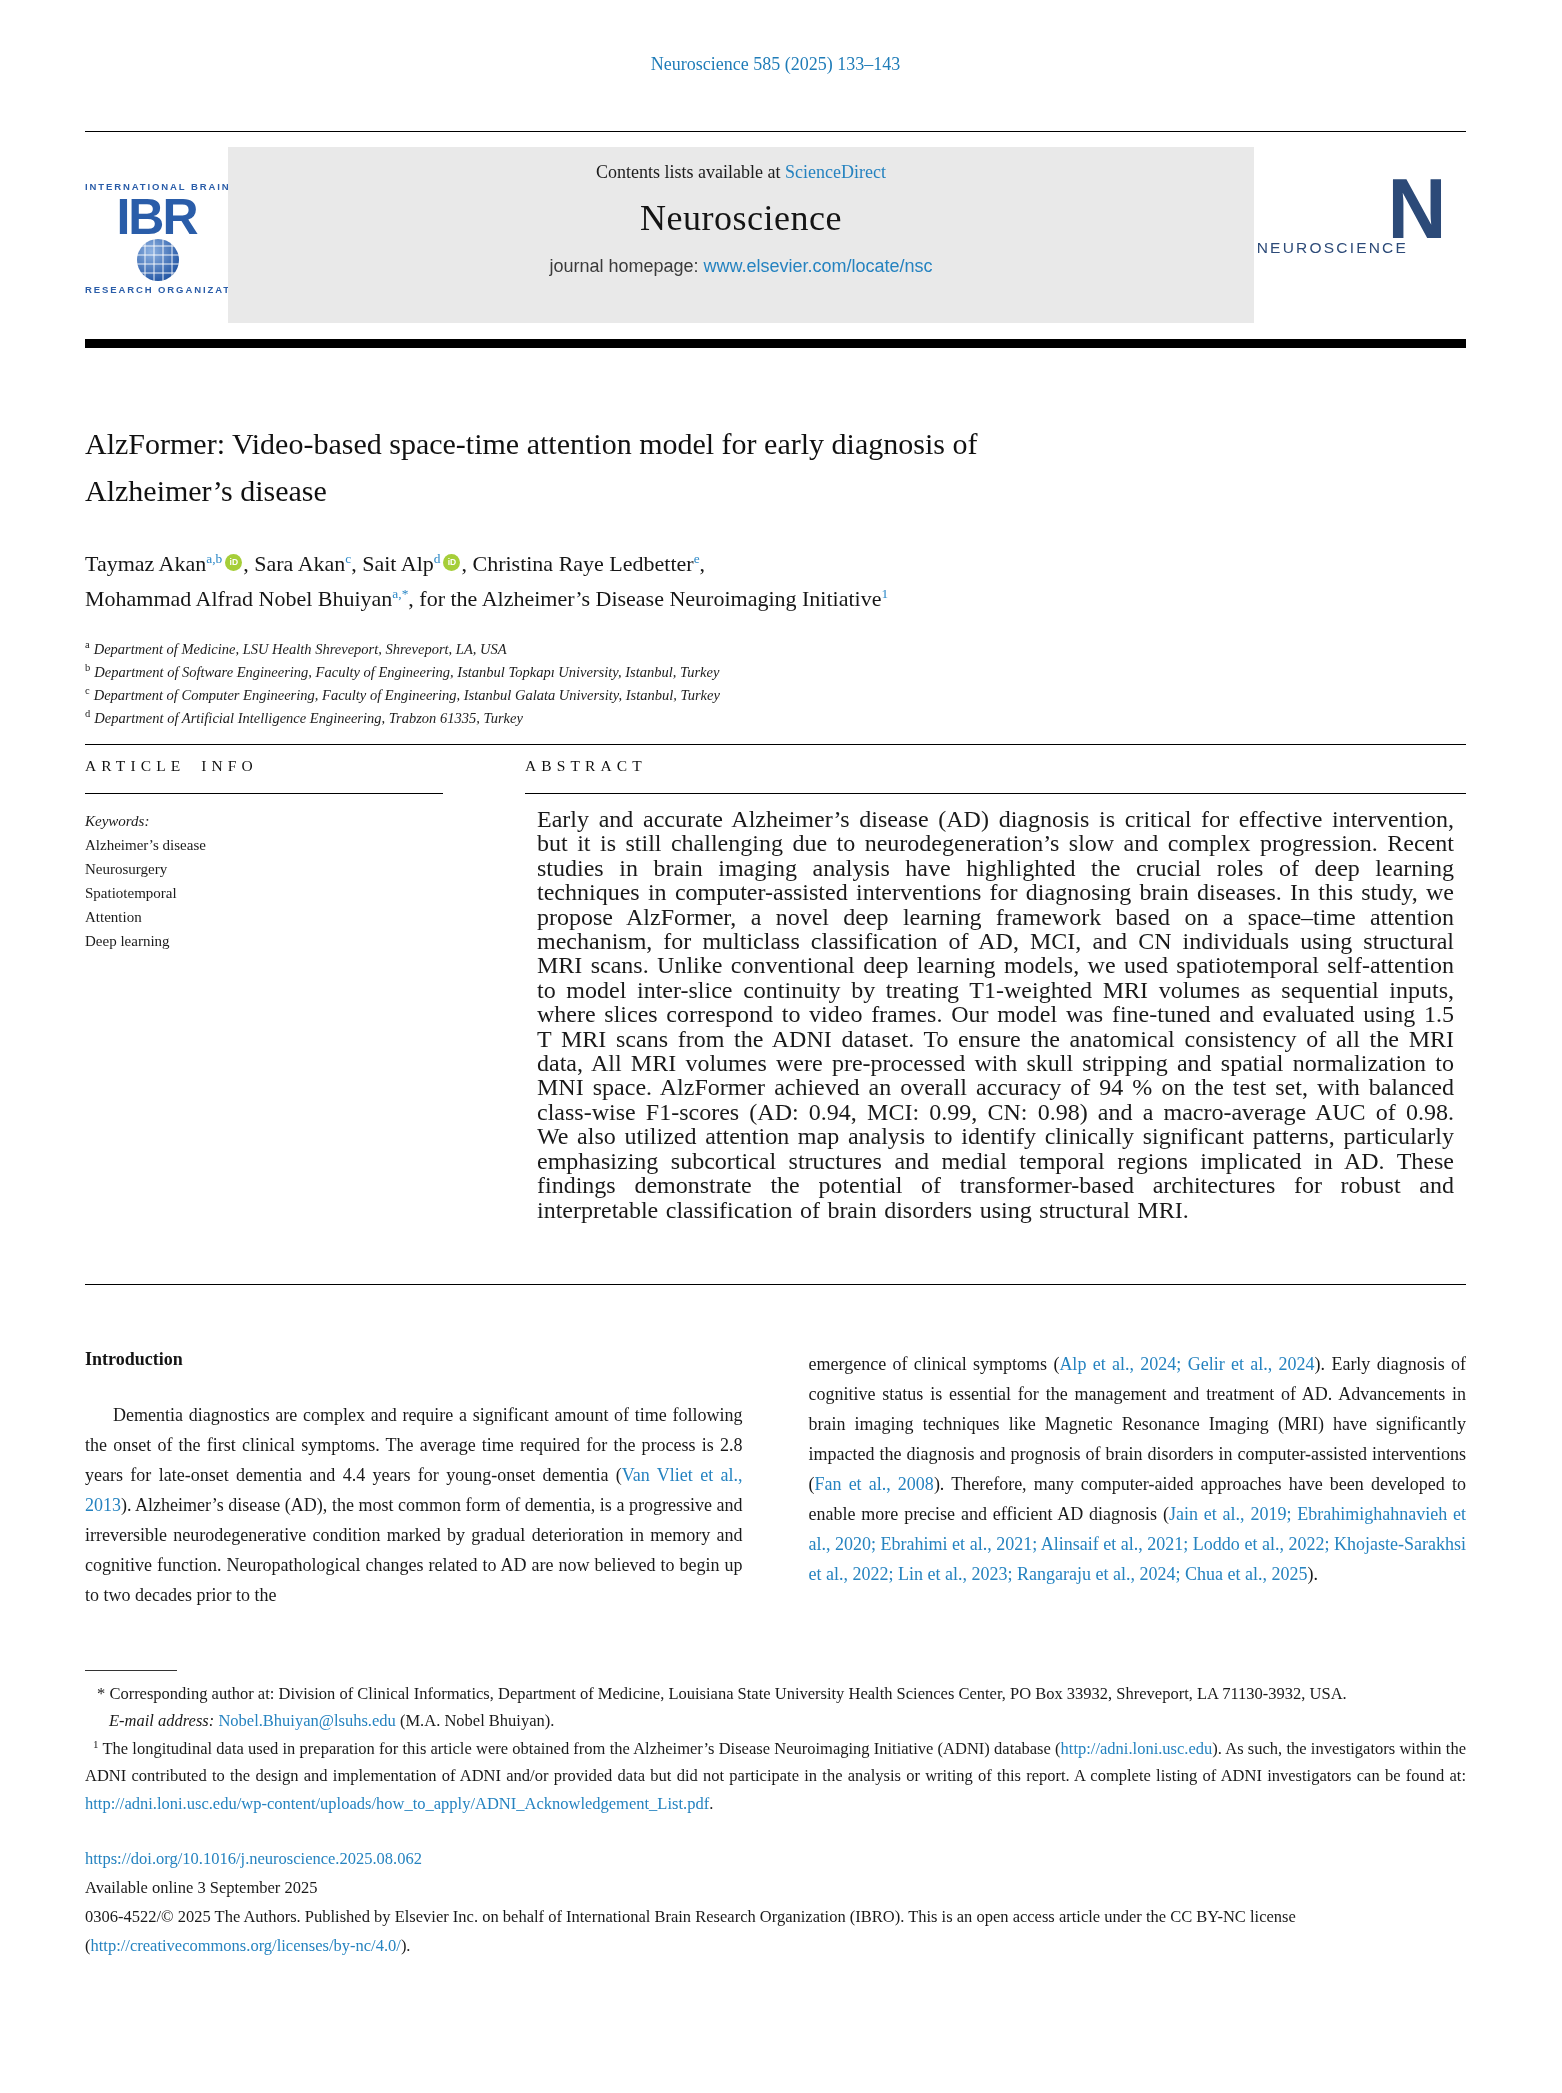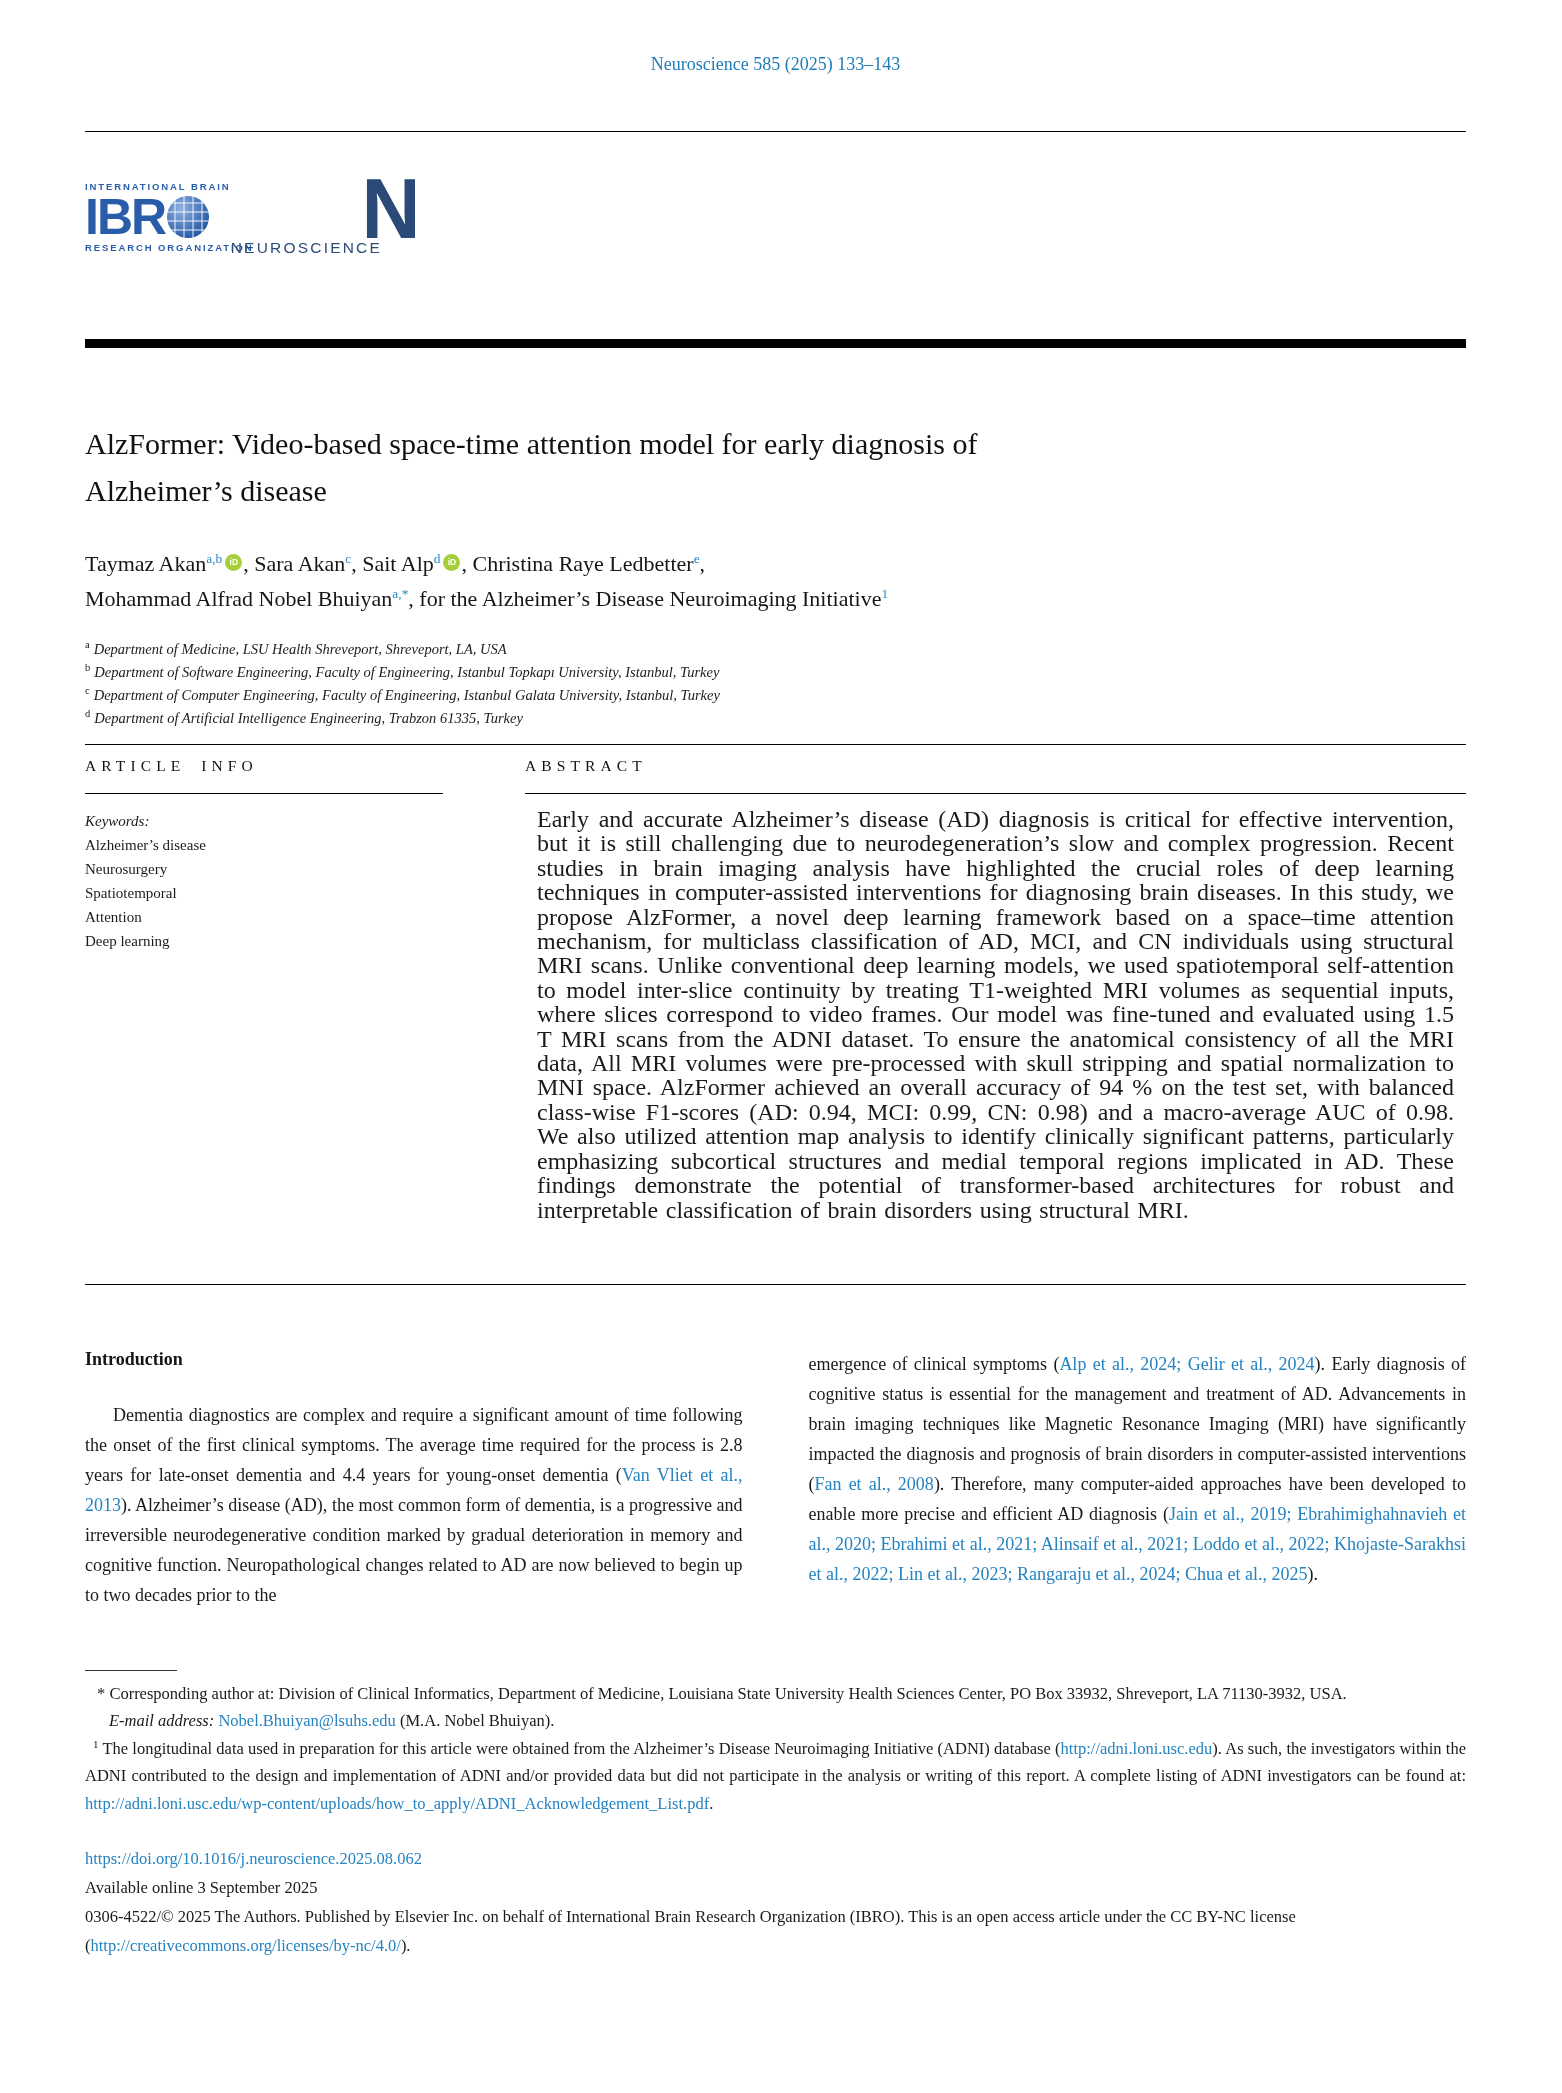--- a/index.html
+++ b/index.html
@@ -14,21 +14,21 @@
 
   
   .rule{border:none;border-top:1.5px solid #000;margin:0;}
   .rule-top{margin-top:56px;}
   .black-bar{height:9px;background:#000;margin-top:16px;}
 
   
   .header-row{display:flex;height:176px;margin-top:15px;}
   .ibro{width:143px;flex:none;padding-top:34px;}
   .ibro-small{font-family:"Liberation Sans",sans-serif;font-size:9.5px;font-weight:700;letter-spacing:1.9px;color:#2a5da9;white-space:nowrap;}
-  .ibro-mid{display:flex;align-items:center;margin:3px 0 3px;}
+  .ibro-mid{display:flex;align-items:center;margin:3px 0 3px;flex-direction:column;}
   .ibro-letters{font-family:"Liberation Sans",sans-serif;font-weight:700;font-size:50px;line-height:44px;letter-spacing:-2px;color:#2a5da9;}
   .globe{width:42px;height:42px;border-radius:50%;margin-left:2px;flex:none;
     background:
       repeating-linear-gradient(0deg, rgba(255,255,255,0) 0 7px, rgba(255,255,255,.45) 7px 9px),
       repeating-linear-gradient(90deg, rgba(255,255,255,0) 0 7px, rgba(255,255,255,.45) 7px 9px),
       radial-gradient(circle at 34% 30%, #8fb3e2, #2a5ca8 72%, #1d4584);}
   .graybox{flex:1;background:#e9e9e9;text-align:center;}
   .contents-line{margin-top:15px;font-size:18px;color:#1c1c1c;}
   .jtitle{margin-top:14px;font-size:36px;letter-spacing:.5px;color:#141414;}
   .homepage{margin-top:17px;font-family:"Liberation Sans",sans-serif;font-size:18px;color:#3a3a3a;}
@@ -89,20 +89,25 @@
   <div class="header-row">
     <div class="ibro">
       <div class="ibro-small">INTERNATIONAL BRAIN</div>
       <div class="ibro-mid">
         <span class="ibro-letters">IBR</span>
         <span class="globe"></span>
       </div>
       <div class="ibro-small">RESEARCH ORGANIZATION</div>
     </div>
 
+    <div class="graybox">
+      <div class="contents-line"><span>Contents lists available at </span><a class="lnk">ScienceDirect</a></div>
+      <div class="jtitle">Neuroscience</div>
+      <div class="homepage"><span>journal homepage: </span><a class="lnk">www.elsevier.com/locate/nsc</a></div>
+    </div>
 
     <div class="nlogo">
       <div class="big-n">N</div>
       <div class="n-label">NEUROSCIENCE</div>
     </div>
   </div>
 
   <div class="black-bar"></div>
 
   <h1 class="title">AlzFormer: Video-based space-time attention model for early diagnosis of Alzheimer’s disease</h1>

